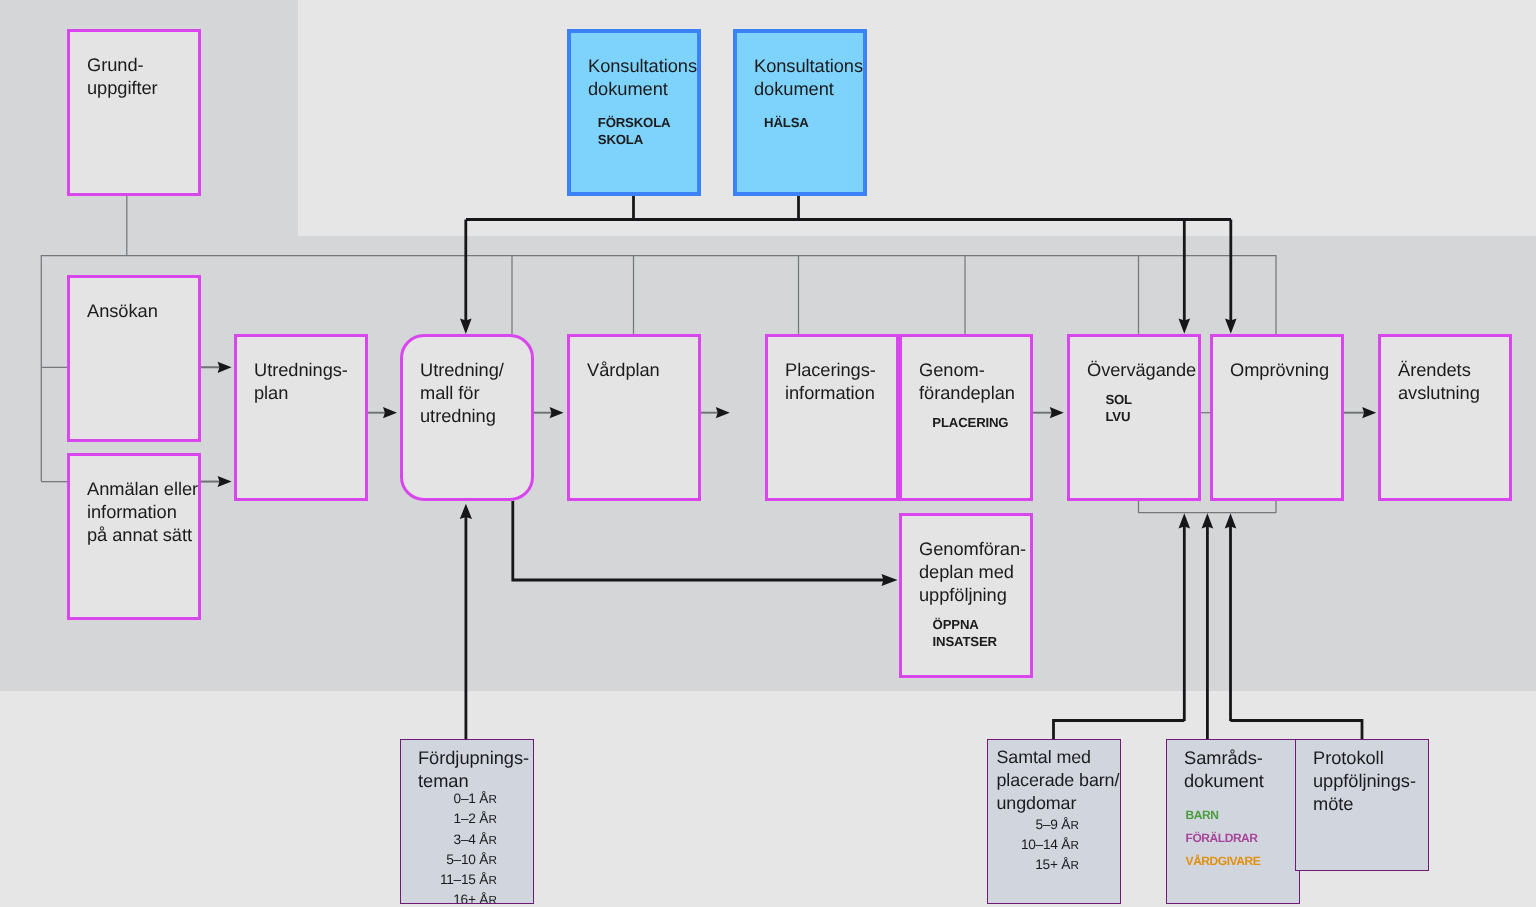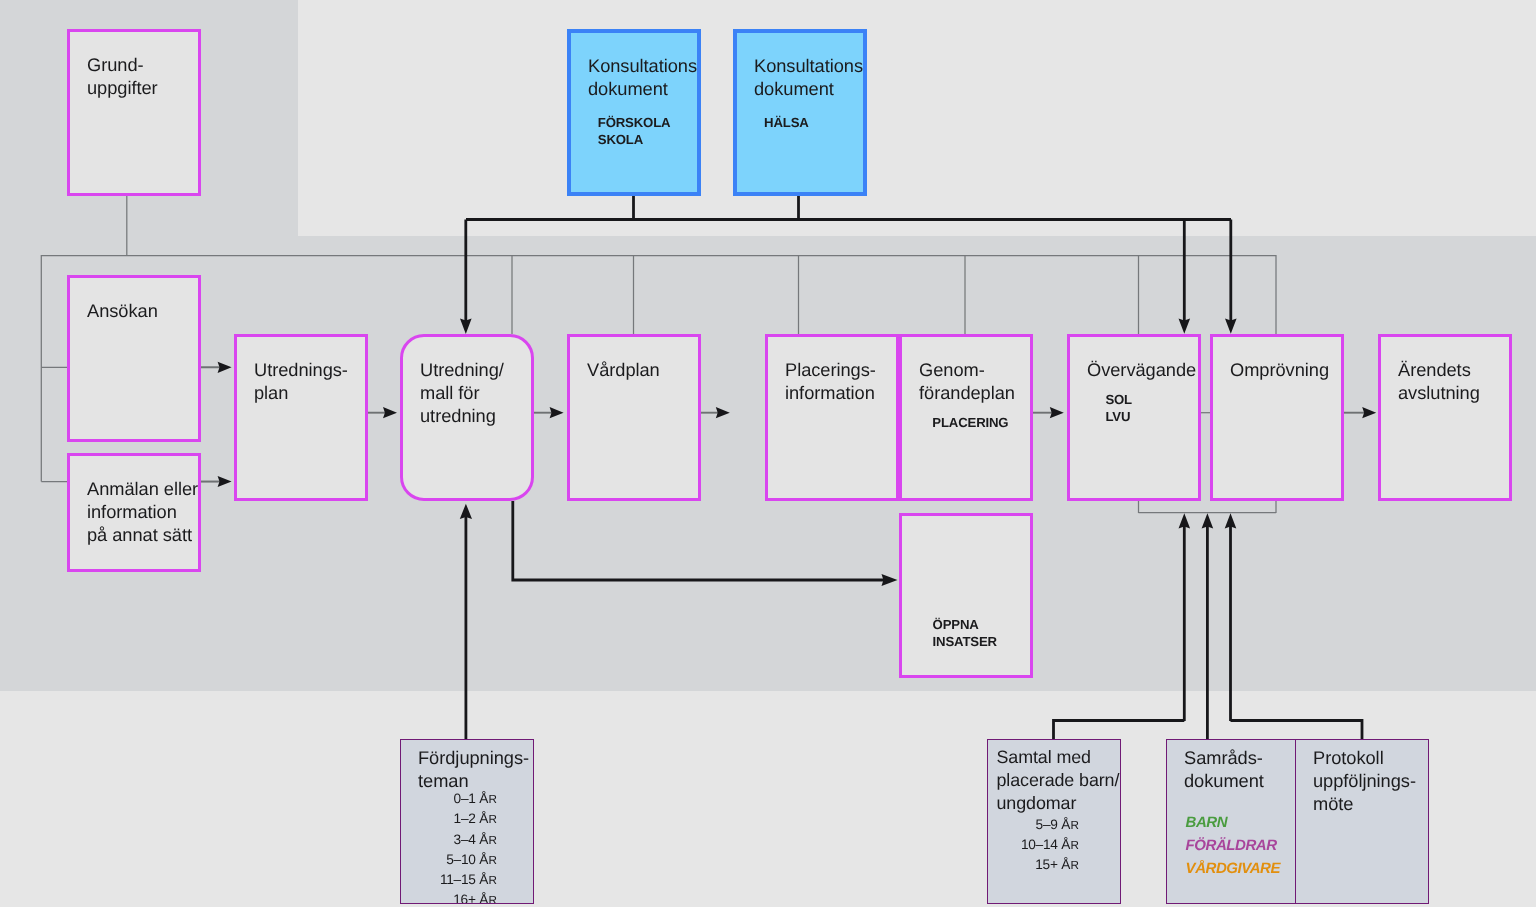--- a/index.html
+++ b/index.html
@@ -79,21 +79,21 @@
 </svg>
 
 <div class="node blue-border" style="left:67px;top:29px;width:134px;height:167px;">
   <div class="ttl">Grund-<br>uppgifter</div>
 </div>
 
 <div class="node blue-border" style="left:67px;top:275px;width:134px;height:167px;">
   <div class="ttl">Ansökan</div>
 </div>
 
-<div class="node blue-border" style="left:67px;top:453px;width:134px;height:119px;">
+<div class="node blue-border" style="left:67px;top:453px;width:134px;height:167px;">
   <div class="ttl">Anmälan eller<br>information<br>på annat sätt</div>
 </div>
 
 <div class="node blue-fill" style="left:567px;top:29px;width:134px;height:167px;">
   <div class="ttl">Konsultations-<br>dokument</div>
   <div class="tags" style="left:26.8px;top:81px;">FÖRSKOLA<br>SKOLA</div>
 </div>
 
 <div class="node blue-fill" style="left:733px;top:29px;width:134px;height:167px;">
   <div class="ttl">Konsultations-<br>dokument</div>
@@ -128,39 +128,40 @@
 
 <div class="node blue-border" style="left:1210px;top:334px;width:134px;height:167px;">
   <div class="ttl">Omprövning</div>
 </div>
 
 <div class="node blue-border" style="left:1378px;top:334px;width:134px;height:167px;">
   <div class="ttl">Ärendets<br>avslutning</div>
 </div>
 
 <div class="node blue-border" style="left:899px;top:513px;width:134px;height:165px;">
+  <div class="ttl">Genomföran-<br>deplan med<br>uppföljning</div>
   <div class="tags" style="left:30.6px;top:99.5px;">ÖPPNA<br>INSATSER</div>
 </div>
 
 <div class="node grey-fill tight" style="left:400px;top:739px;width:134px;height:165px;">
   <div class="ttl">Fördjupnings-<br>teman</div>
   <div class="ages" style="right:35.8px;top:49.2px;">0–1 <span class="u"><b>Å</b>R</span><br>1–2 <span class="u"><b>Å</b>R</span><br>3–4 <span class="u"><b>Å</b>R</span><br>5–10 <span class="u"><b>Å</b>R</span><br>11–15 <span class="u"><b>Å</b>R</span><br>16+ <span class="u"><b>Å</b>R</span></div>
 </div>
 
 <div class="node grey-fill tight" style="left:987px;top:739px;width:134px;height:165px;">
   <div class="ttl" style="left:8.5px;font-size:17.9px;letter-spacing:-0.1px;">Samtal med<br>placerade barn/<br>ungdomar</div>
   <div class="ages" style="right:40.8px;top:75px;">5–9 <span class="u"><b>Å</b>R</span><br>10–14 <span class="u"><b>Å</b>R</span><br>15+ <span class="u"><b>Å</b>R</span></div>
 </div>
 
 <div class="node grey-fill tight" style="left:1141px;top:739px;width:134px;height:165px;margin-left:25px;">
   <div class="ttl">Samråds-<br>dokument</div>
-  <div class="tags" style="left:18.6px;top:71px;font-size:15px;line-height:23.2px;letter-spacing:-0.45px;font-style:italic;"><span style="color: rgb(74, 156, 63);">BARN</span><br><span style="color: rgb(168, 69, 155);">FÖRÄLDRAR</span><br><span style="color: rgb(226, 143, 14);">VÅRDGIVARE</span></div>
+  <div class="tags" style="left:18.6px;top:64px;font-size:12px;line-height:23.2px;letter-spacing:-0.45px;"><span style="color: rgb(74, 156, 63);">BARN</span><br><span style="color: rgb(168, 69, 155);">FÖRÄLDRAR</span><br><span style="color: rgb(226, 143, 14);">VÅRDGIVARE</span></div>
 </div>
 
-<div class="node grey-fill tight" style="left:1295px;top:739px;width:134px;height:165px;">
+<div class="node grey-fill tight" style="left:1295px;top:739px;width:134px;height:132px;">
   <div class="ttl">Protokoll<br>uppföljnings-<br>möte</div>
 </div>
 
 <svg class="wires" id="wires-black" viewBox="0 0 1536 907">
   <g fill="none" stroke="#17171a" stroke-width="2.8" stroke-linecap="butt" stroke-linejoin="miter">
     <path d="M633.5 196 L633.5 219.5"></path>
     <path d="M798.5 196 L798.5 219.5"></path>
     <path d="M466 219.5 L1231 219.5"></path>
     <path d="M465.8 219.5 L465.8 325"></path>
     <path d="M1184.3 219.5 L1184.3 325"></path>

